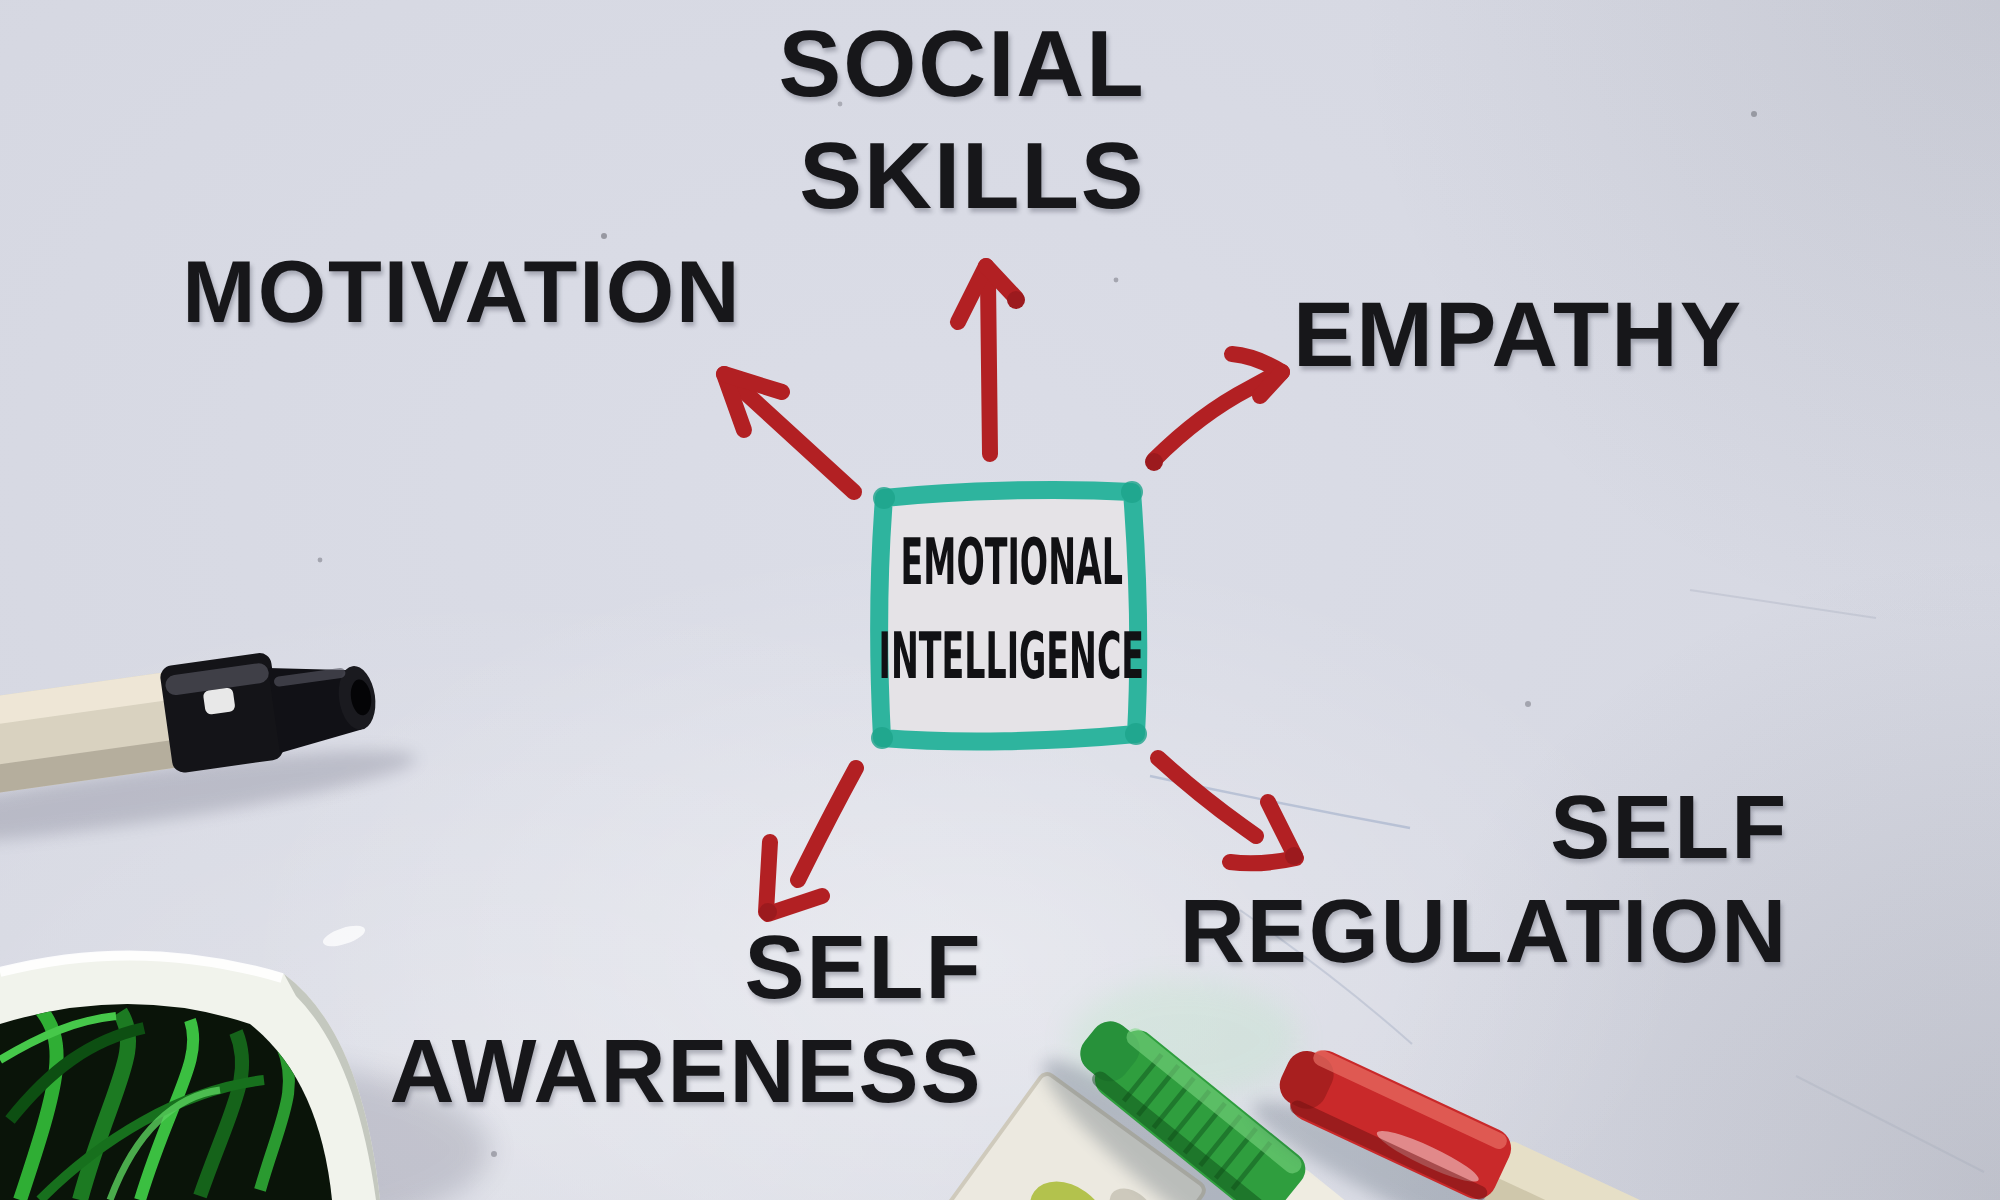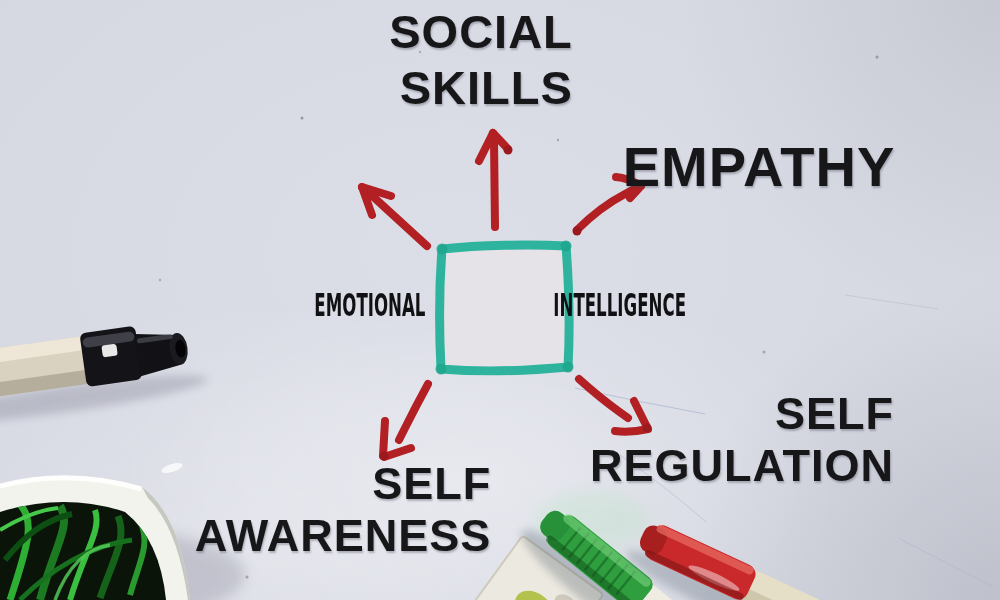--- a/index.html
+++ b/index.html
@@ -15,27 +15,27 @@
   }
   svg{position:absolute;left:0;top:0;}
   .node{
     position:absolute;transform:translateX(-50%);
     text-align:right;color:#17171a;font-weight:700;letter-spacing:1px;
     text-shadow:1px 2px 2px rgba(55,58,75,.32);
     white-space:nowrap;
   }
   #node-social{left:481px;top:4px;font-size:47px;line-height:56px;}
   #node-motivation{left:231px;top:122px;font-size:44px;line-height:50px;}
-  #node-empathy{left:759px;top:142px;font-size:56px;line-height:50px;}
+  #node-empathy{left:759px;top:142px;font-size:46px;line-height:50px;}
   #node-awareness{left:742px;top:388px;font-size:45px;line-height:52px;}
   #node-regulation{left:343px;top:458px;font-size:45px;line-height:52px;}
   .node span{display:block;}
   #center-label{
     position:absolute;left:437px;top:247px;width:137px;height:123px;
-    display:flex;align-items:center;justify-content:center;
+    display:flex;flex-direction:column;align-items:center;justify-content:center;
     gap:15px;transform:translateY(-4px);
     color:#111114;font-weight:700;
     font-family:"DejaVu Sans","Liberation Sans",sans-serif;
   }
   #center-label span{
     display:block;font-size:32px;line-height:32px;white-space:nowrap;
     transform:scaleX(.52);transform-origin:50% 50%;letter-spacing:0;
   }
 </style>
 </head>
@@ -185,20 +185,23 @@
         <circle cx="647" cy="428" r="4.5" fill="#9c1a1e" stroke="none"></circle>
       </g>
     </g>
   </svg>
 
   <div class="node" id="node-social">
     <span>SOCIAL</span>
     <span>SKILLS</span>
   </div>
 
+  <div class="node" id="node-motivation">
+    <span>MOTIVATION</span>
+  </div>
 
   <div class="node" id="node-empathy">
     <span>EMPATHY</span>
   </div>
 
   <div class="node" id="node-awareness">
     <span>SELF</span>
     <span>REGULATION</span>
   </div>
 

